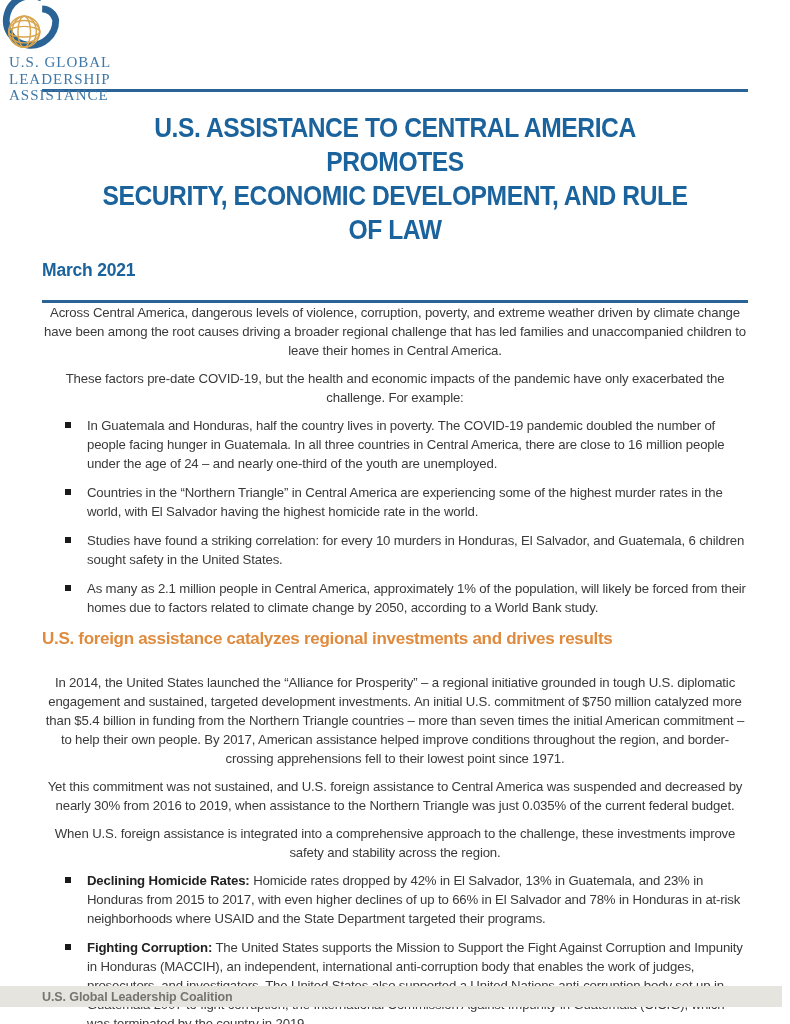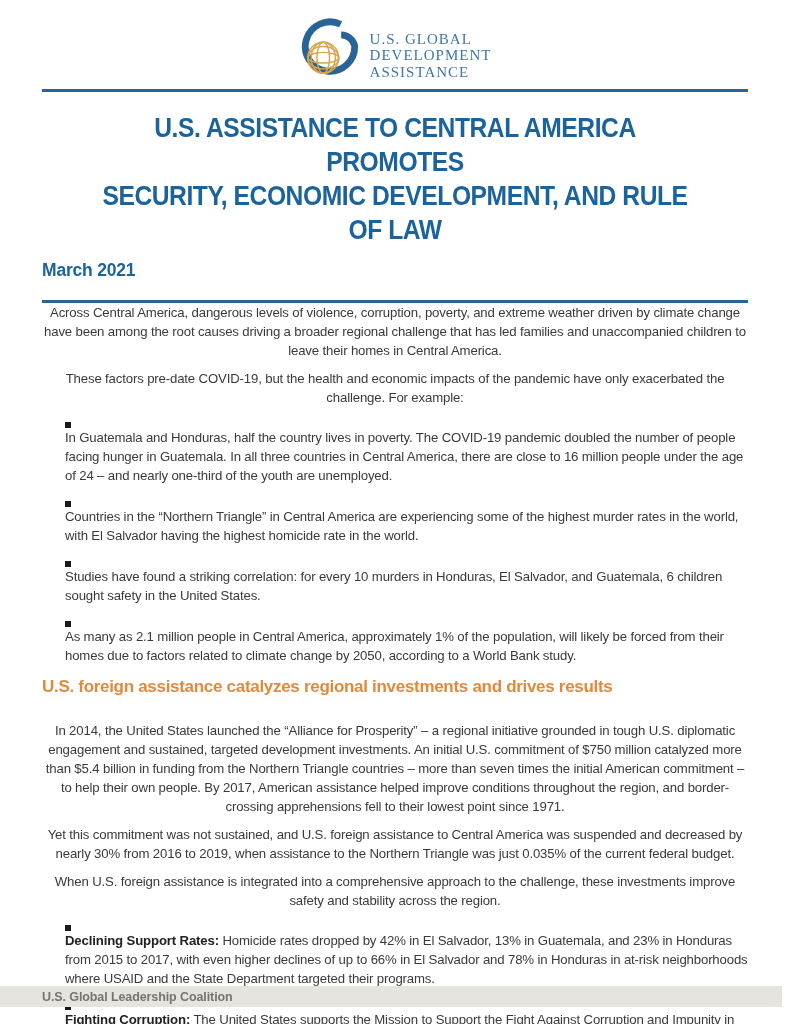--- a/index.html
+++ b/index.html
@@ -9,21 +9,21 @@
     background:#ffffff;
     font-family:"Liberation Sans","DejaVu Sans",sans-serif;
     color:#3a3a3a;
     overflow:hidden;
     box-sizing:border-box;
     padding-top:16px;
   }
   .content{margin:0 42px;width:706px;box-sizing:border-box;}
 
   
-  .logo-row{display:flex;justify-content:center;align-items:flex-end;height:64px;}
+  .logo-row{display:flex;justify-content:center;align-items:flex-start;height:64px;flex-direction:column;}
   .logo-mark{width:62px;height:62px;flex:0 0 auto;}
   .logo-text{
     margin-left:9px;
     font-family:"Liberation Serif","DejaVu Serif",serif;
     color:#3e78a8;
     font-size:15px;line-height:16.5px;
     letter-spacing:1px;font-weight:400;
   }
   .logo-text span{display:block;}
 
@@ -52,21 +52,21 @@
   .para{
     margin:0 0 9px 0;
     font-size:13.2px;line-height:19px;letter-spacing:-0.15px;
     color:#3a3a3a;
     text-align:center;
   }
   .blist{list-style:none;margin:3px 0 11px 0;padding:0;}
   .blist li{
     display:flex;align-items:flex-start;
     margin:0 0 10px 0;padding-left:23px;
-    font-size:13.2px;line-height:19px;letter-spacing:-0.15px;flex-direction:column;
+    font-size:13.2px;line-height:19px;letter-spacing:-0.15px;
   }
   .bm{
     flex:0 0 auto;width:6px;height:6px;background:#1a1a1a;
     margin:6px 16px 0 0;
   }
   .bt{flex:1 1 auto;}
   .bt b{color:#222;}
 
   .section-heading{
     margin:4px 0 24px 0;
@@ -100,21 +100,21 @@
         <g fill="none" stroke="#d9a54d" stroke-width="1.5">
           <circle cx="25" cy="41" r="16"></circle>
           <ellipse cx="25" cy="41" rx="6.5" ry="16"></ellipse>
           <ellipse cx="25" cy="41" rx="12.5" ry="16"></ellipse>
           <ellipse cx="25" cy="41" rx="16" ry="5.5"></ellipse>
           <ellipse cx="25" cy="41" rx="16" ry="11.5"></ellipse>
         </g>
       </svg>
       <div class="logo-text">
         <span>U.S. GLOBAL</span>
-        <span>DEVELOPMENT</span>
+        <span>LEADERSHIP</span>
         <span>ASSISTANCE</span>
       </div>
     </div>
 
     <div class="content">
       <hr class="rule top">
       <h1 class="doc-title">
         <span class="tline">U.S. ASSISTANCE TO CENTRAL AMERICA PROMOTES</span>
         <span class="tline">SECURITY, ECONOMIC DEVELOPMENT, AND RULE OF LAW</span>
       </h1>
@@ -148,21 +148,21 @@
 
     <h2 class="section-heading">U.S. foreign assistance catalyzes regional investments and drives results</h2>
 
     <p class="para">In 2014, the United States launched the “Alliance for Prosperity” – a regional initiative grounded in tough U.S. diplomatic engagement and sustained, targeted development investments.  An initial U.S. commitment of $750 million catalyzed more than $5.4 billion in funding from the Northern Triangle countries – more than seven times the initial American commitment – to help their own people. By 2017, American assistance helped improve conditions throughout the region, and border-crossing apprehensions fell to their lowest point since 1971.</p>
     <p class="para">Yet this commitment was not sustained, and U.S. foreign assistance to Central America was suspended and decreased by nearly 30% from 2016 to 2019, when assistance to the Northern Triangle was just 0.035% of the current federal budget.</p>
     <p class="para">When U.S. foreign assistance is integrated into a comprehensive approach to the challenge, these investments improve safety and stability across the region.</p>
 
     <ul class="blist">
       <li>
         <span class="bm"></span>
-        <span class="bt"><b>Declining Support Rates:</b> <span>Homicide rates dropped by 42% in El Salvador, 13% in Guatemala, and 23% in Honduras from 2015 to 2017, with even higher declines of up to 66% in El Salvador and 78% in Honduras in at-risk neighborhoods where USAID and the State Department targeted their programs.</span></span>
+        <span class="bt"><b>Declining Homicide Rates:</b> <span>Homicide rates dropped by 42% in El Salvador, 13% in Guatemala, and 23% in Honduras from 2015 to 2017, with even higher declines of up to 66% in El Salvador and 78% in Honduras in at-risk neighborhoods where USAID and the State Department targeted their programs.</span></span>
       </li>
       <li>
         <span class="bm"></span>
         <span class="bt"><b>Fighting Corruption:</b> <span>The United States supports the Mission to Support the Fight Against Corruption and Impunity in Honduras (MACCIH), an independent, international anti-corruption body that enables the work of judges, prosecutors, and investigators.  The United States also supported a United Nations anti-corruption body set up in Guatemala 2007 to fight corruption, the International Commission Against Impunity in Guatemala (CICIG), which was terminated by the country in 2019.</span></span>
       </li>
     </ul>
   </main>
 
   <footer class="footer-bar">
     <span class="footer-left">U.S. Global Leadership Coalition</span>

